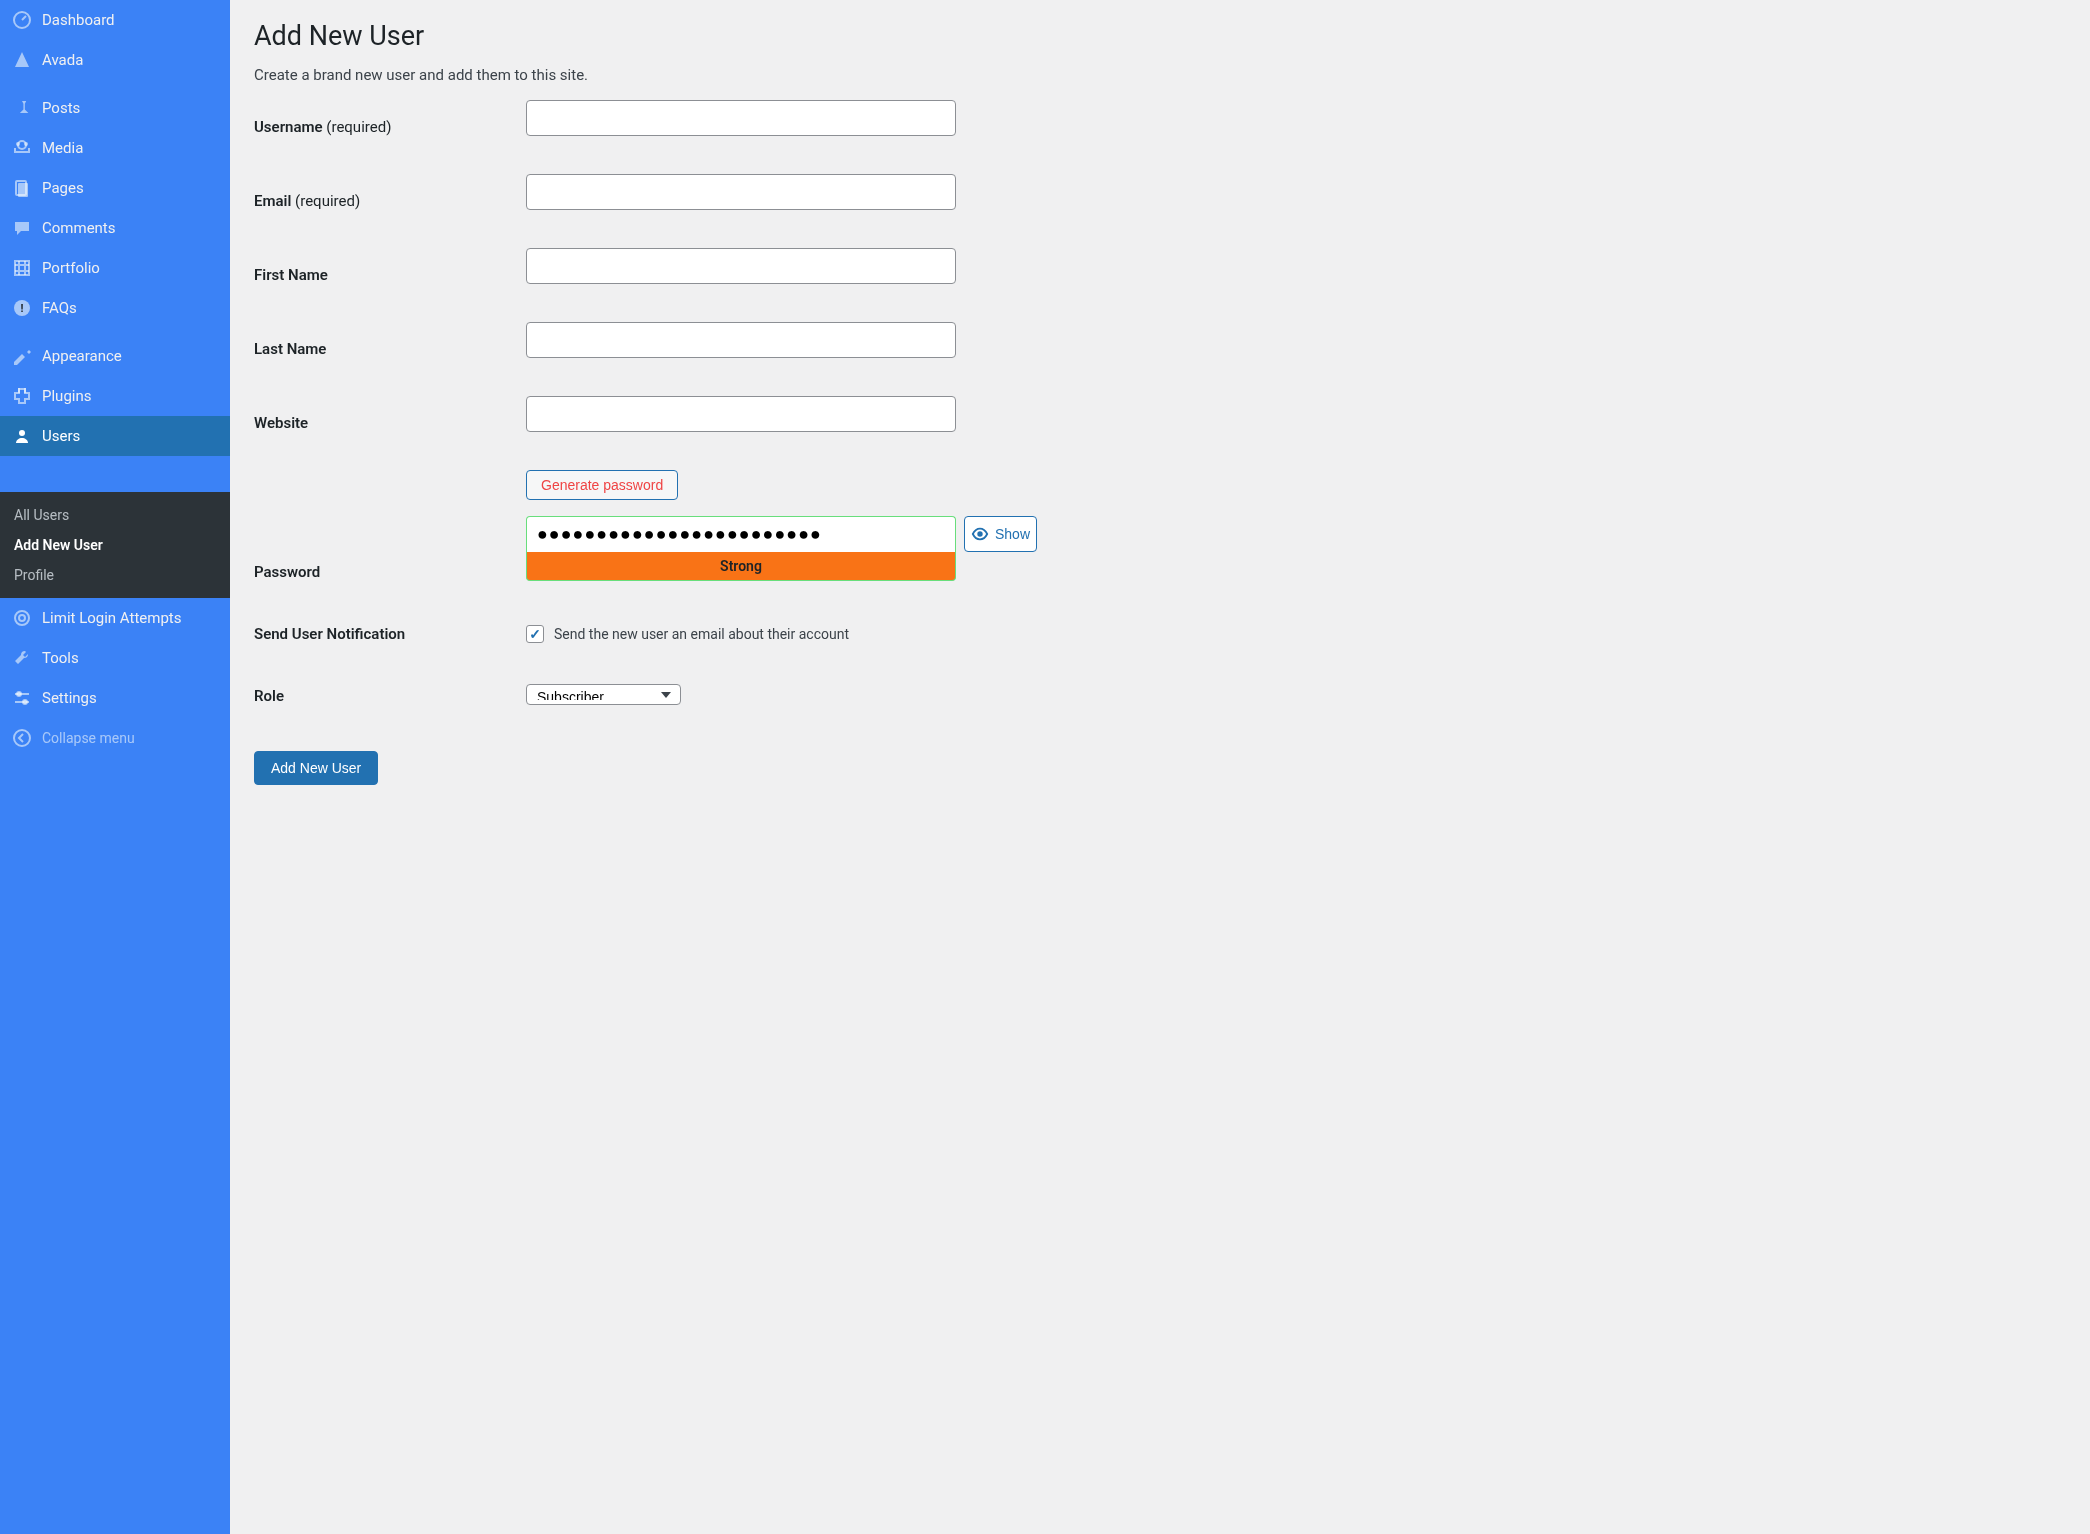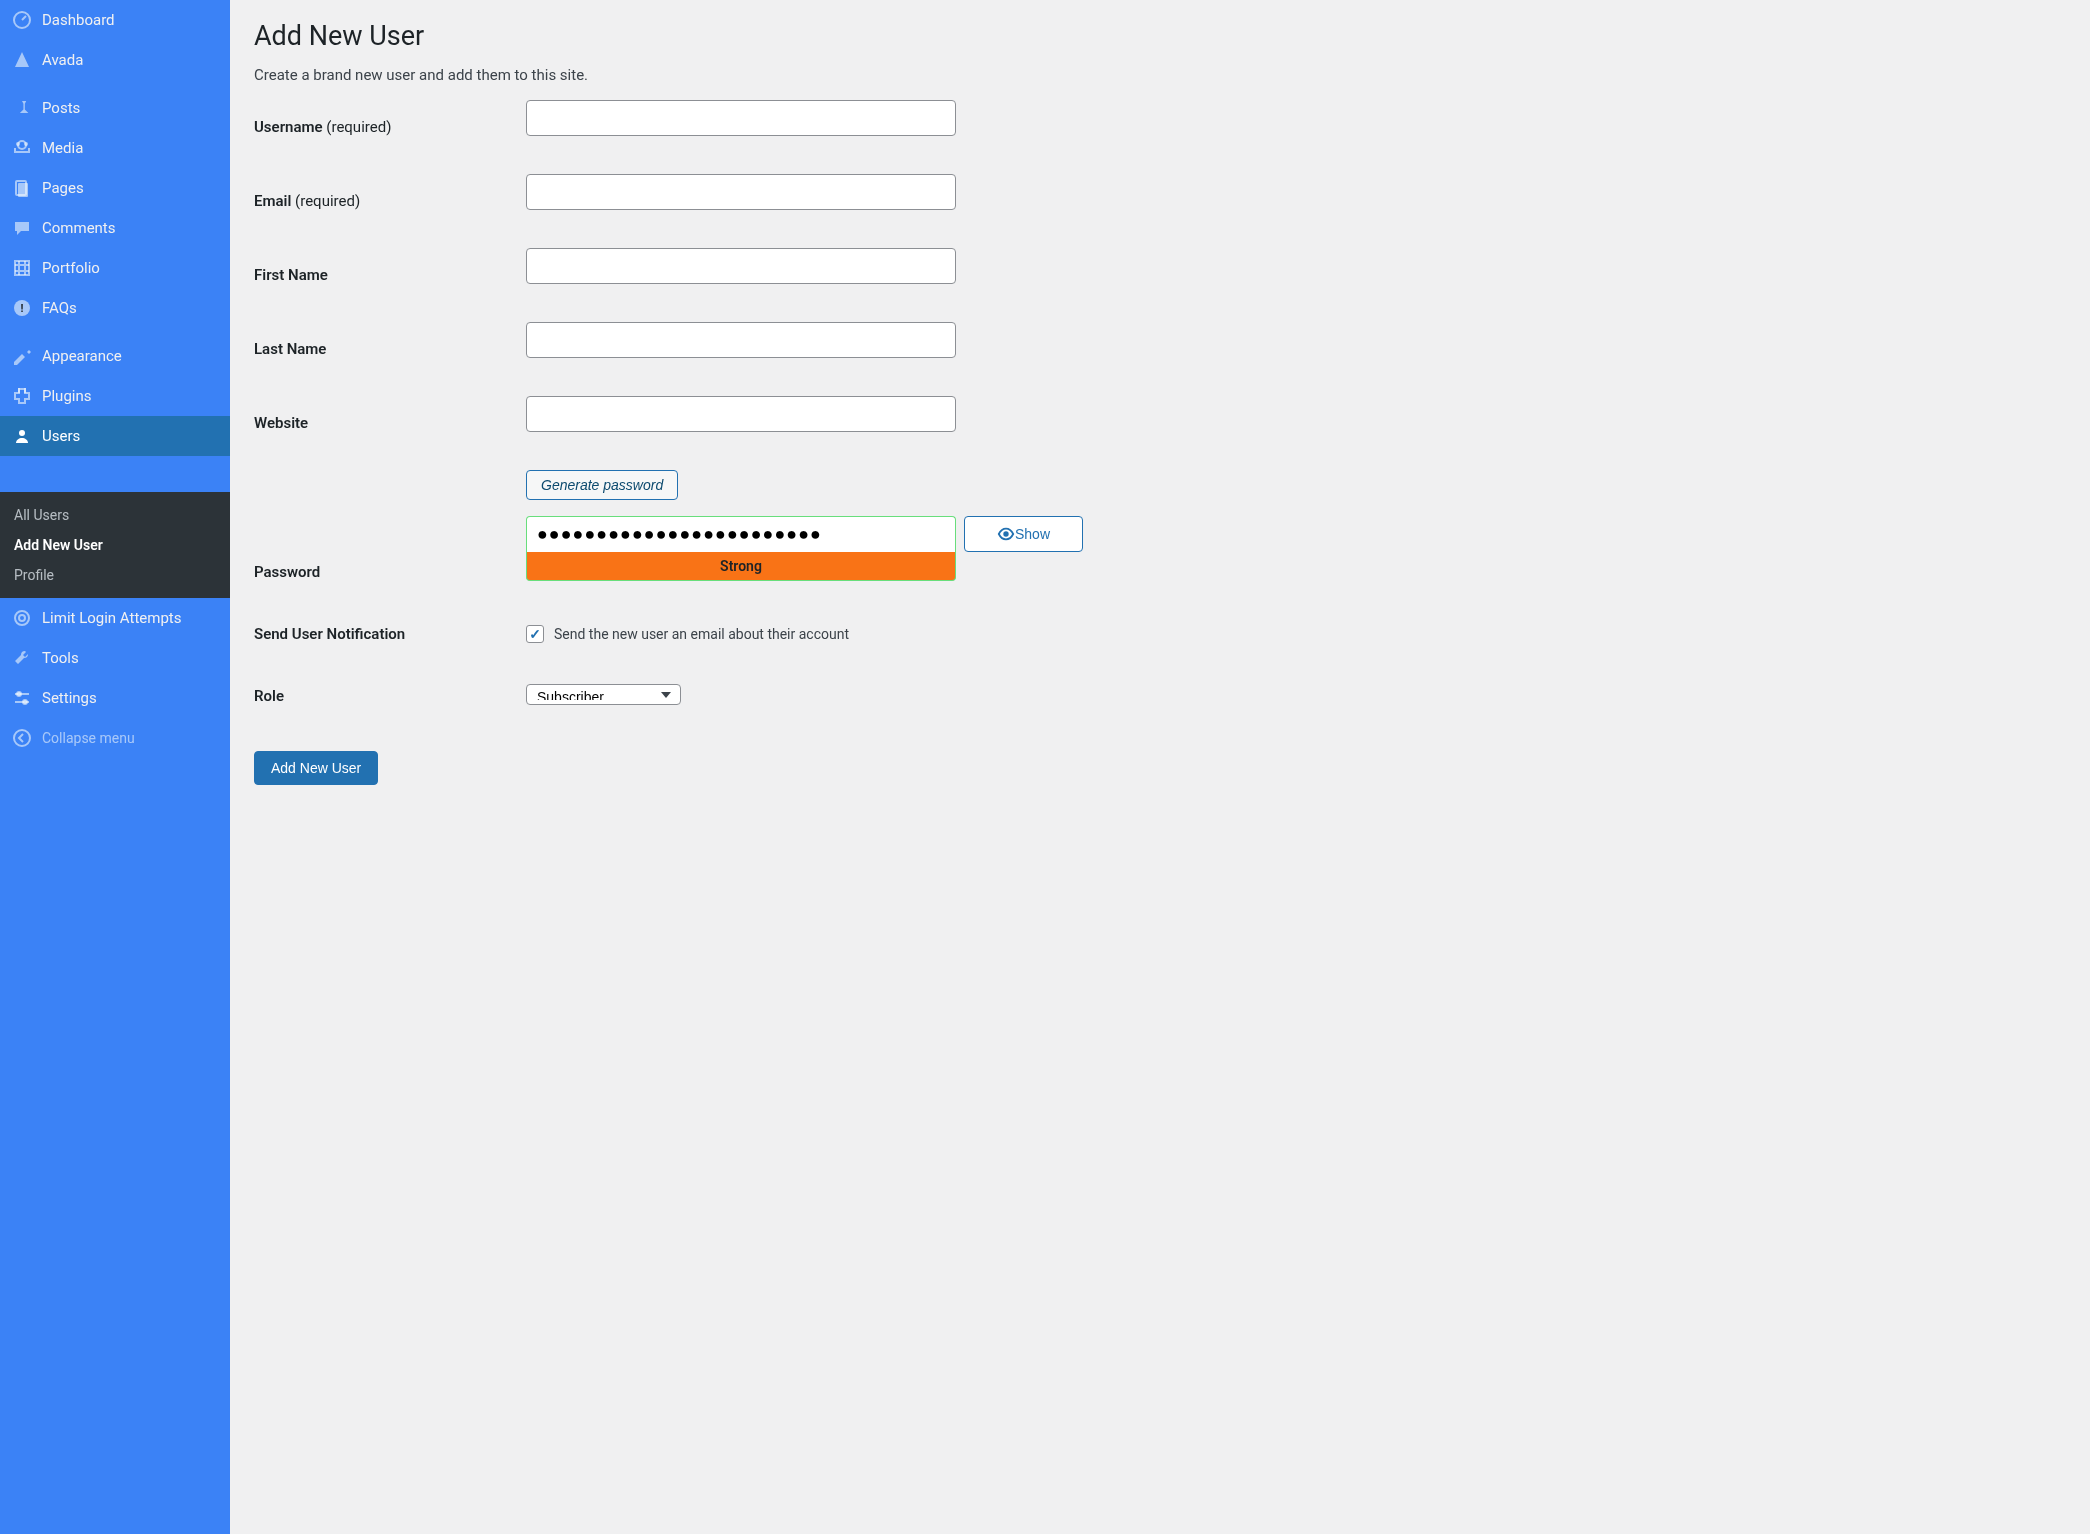--- a/index.html
+++ b/index.html
@@ -110,24 +110,23 @@
   border-radius: 4px;
   background: #fff;
   font-size: 14px;
 }
 .btn-secondary {
   display: inline-block;
   padding: 6px 14px;
   border: 1px solid #2271b1;
   border-radius: 4px;
   background: #f6f7f7;
-  color: #0c4a6e;
+  color: #ef4444;
   font-size: 14px;
   cursor: pointer;
-  font-style: italic;
 }
 .pw-wrap { margin-top: 16px; display:flex; align-items:flex-start; gap:8px; }
 .pw-box { width: 430px; }
 .pw-input {
   width: 100%;
   height: 36px;
   padding: 4px 10px;
   border: 1px solid #68de7c;
   border-bottom: none;
   border-radius: 4px 4px 0 0;
@@ -142,22 +141,22 @@
   background: #f97316;
   border: 1px solid #68de7c;
   border-top: none;
   border-radius: 0 0 4px 4px;
   font-weight: 600;
   color: #1d2327;
 }
 .show-btn {
   display:inline-flex;
   align-items:center;
-  gap:0;
-  padding: 6px 32px;
+  gap:6px;
+  padding: 6px 6px;
   border: 1px solid #2271b1;
   border-radius: 4px;
   background: #fff;
   color: #2271b1;
   font-size: 14px;
   cursor: pointer;
   height:36px;
 }
 .checkbox-row { display:flex; align-items:center; gap:10px; }
 .checkbox {

